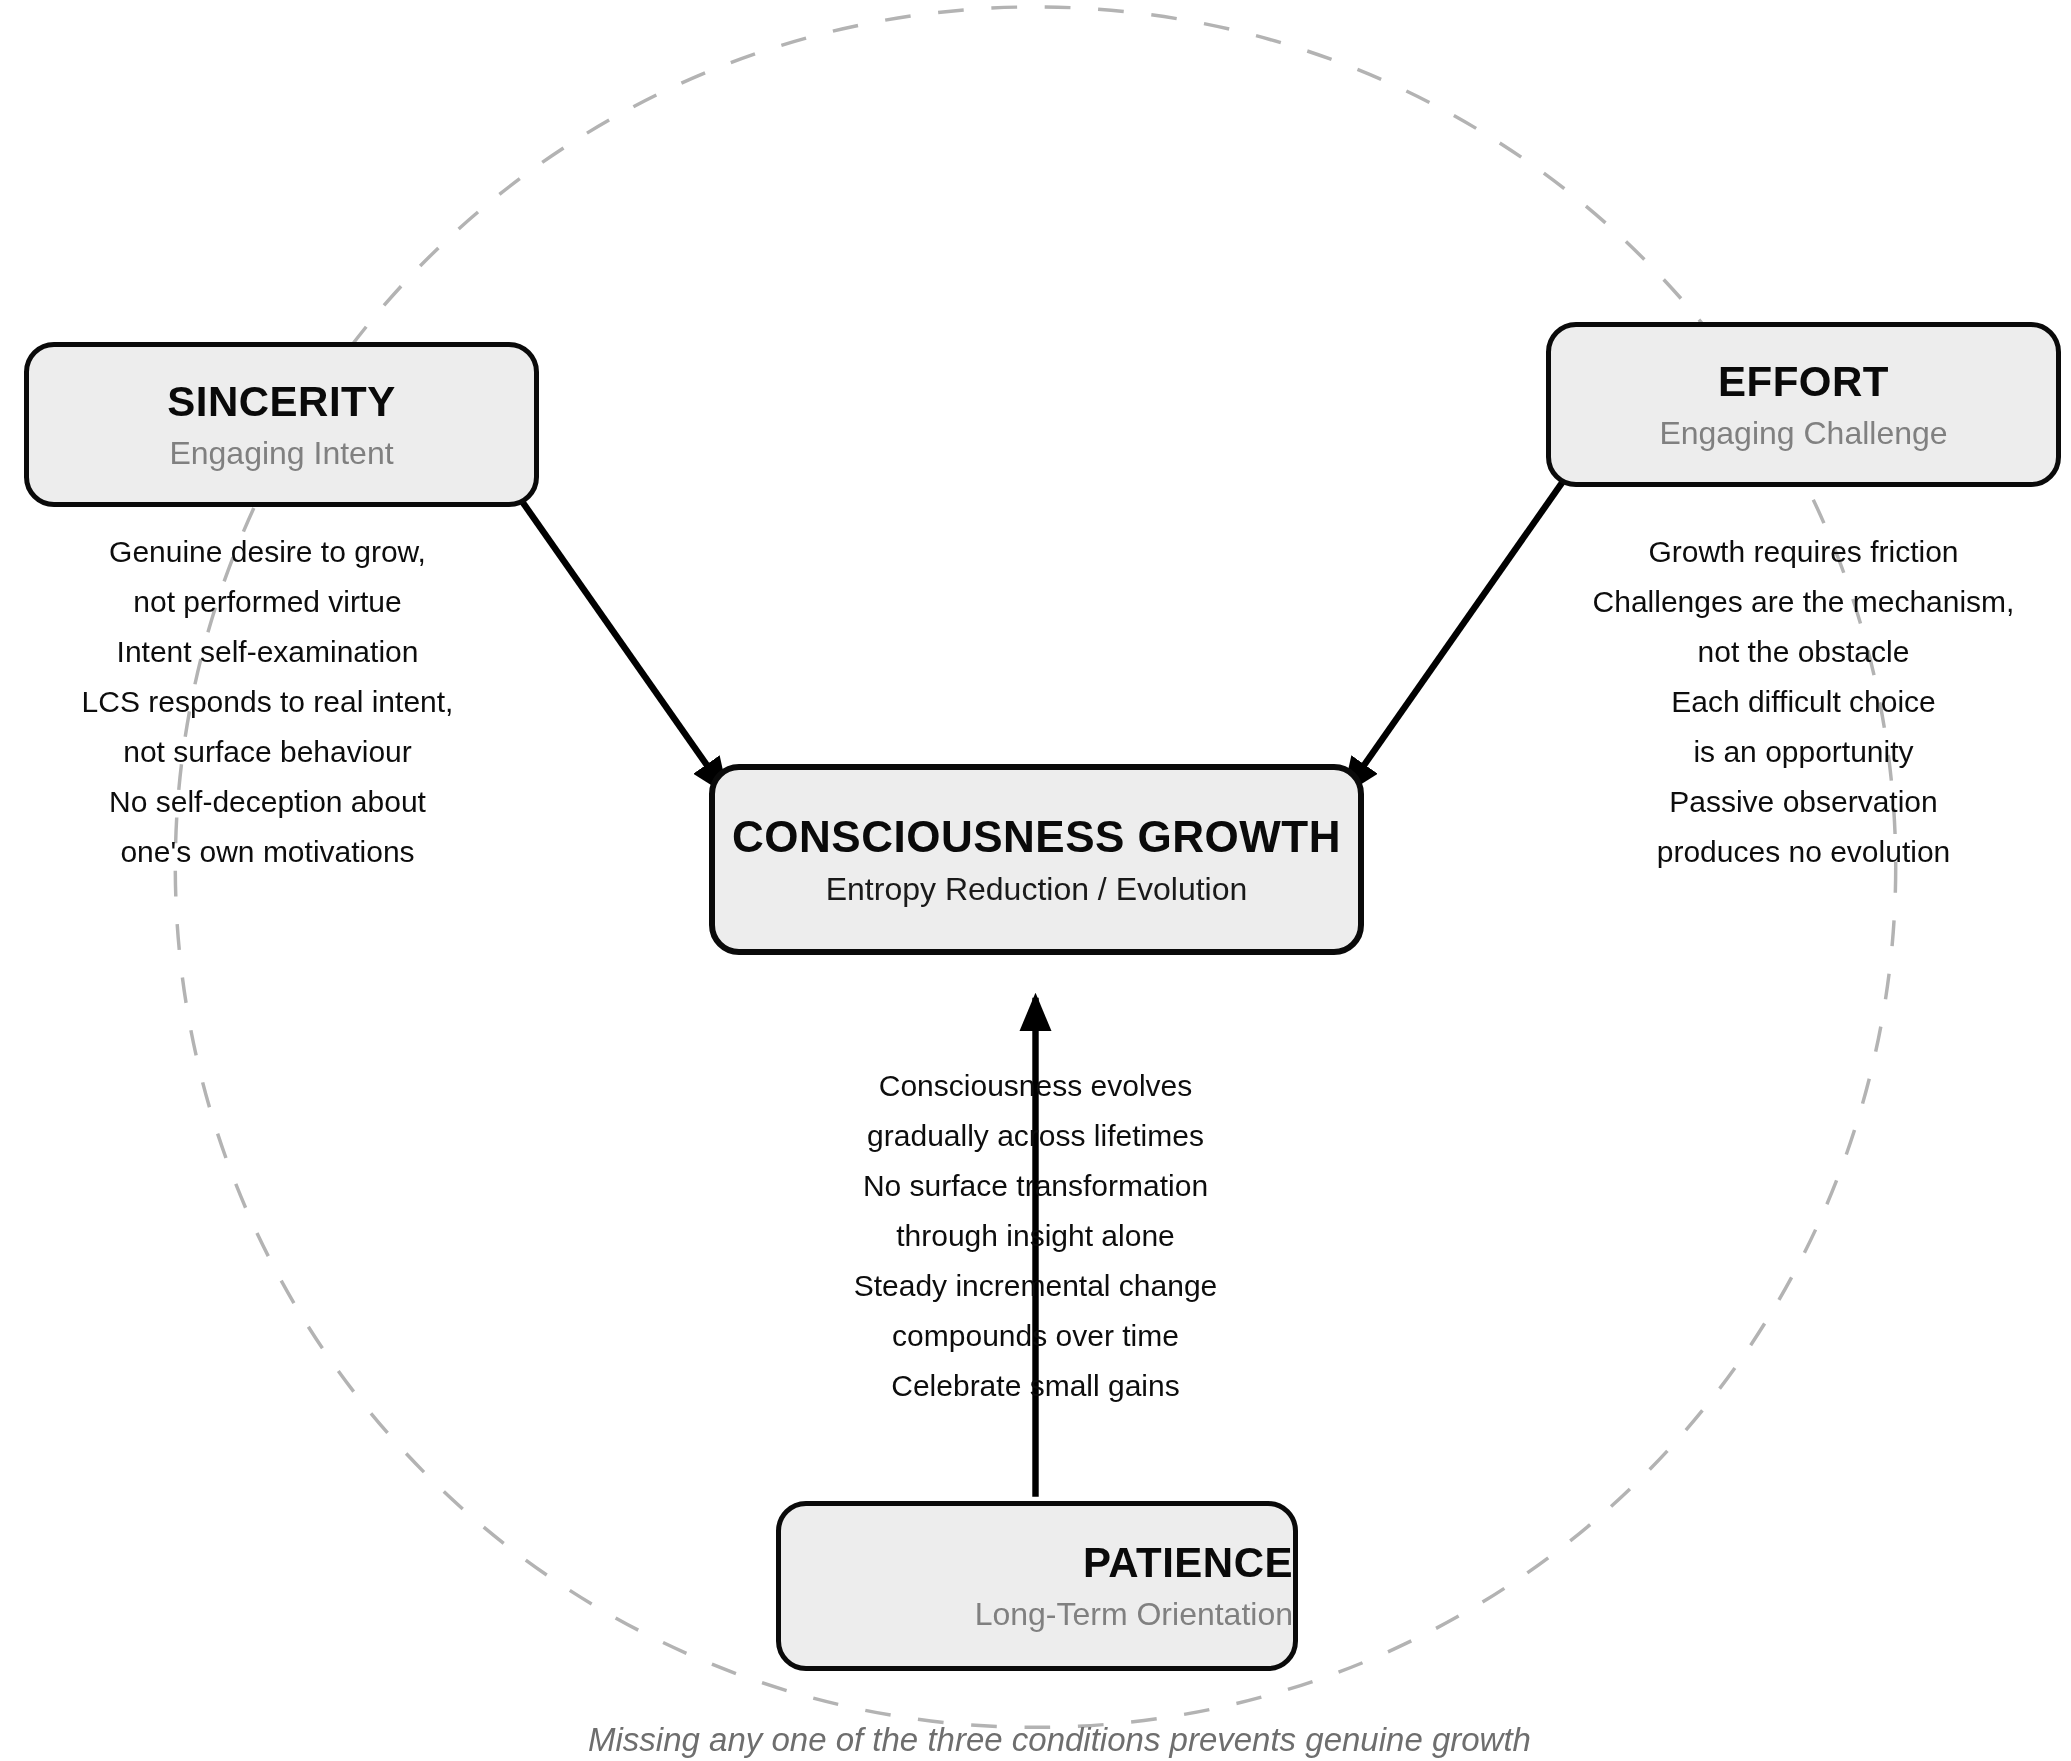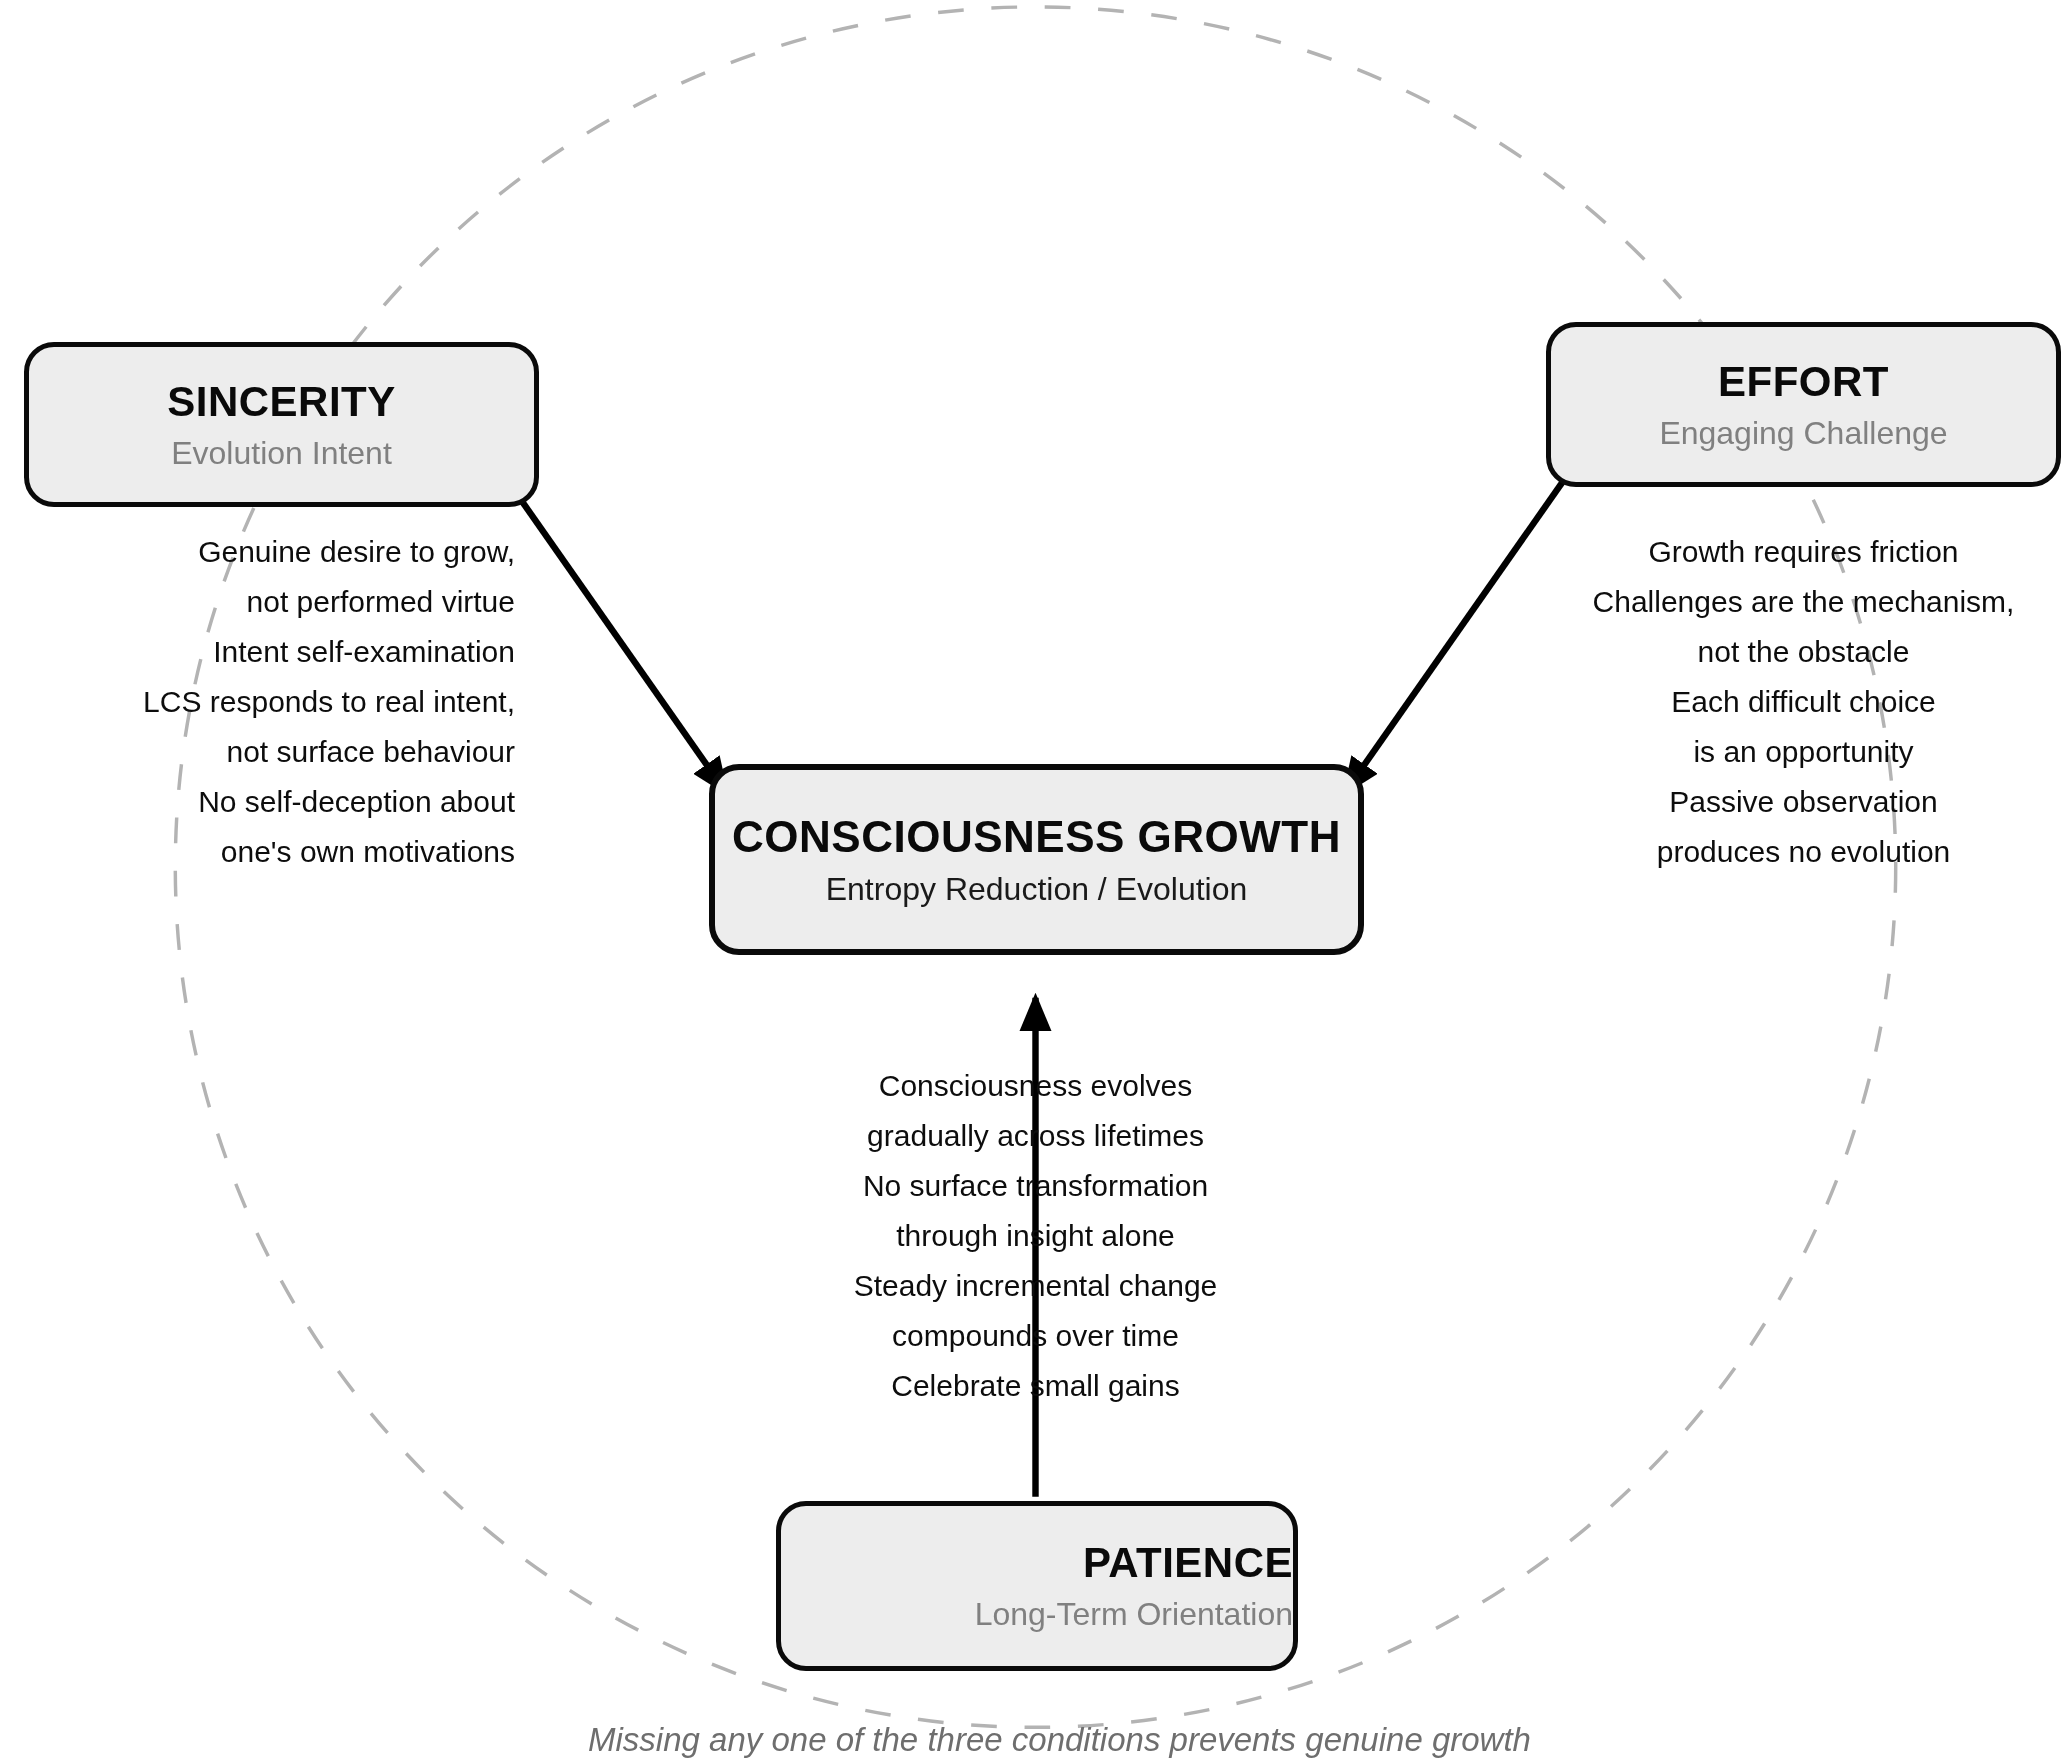--- a/index.html
+++ b/index.html
@@ -57,21 +57,21 @@
   .node-effort    { left: 1546px; top: 322px; width: 515px; height: 165px; }
   .node-patience  { left: 776px;  top: 1501px; width: 522px; height: 170px; align-items: flex-end; }
   .desc {
     position: absolute;
     width: 495px;
     text-align: center;
     font-size: 30px;
     line-height: 50px;
     color: #0d0d0d;
   }
-  .desc-sincerity { left: 20px;   top: 527px; text-align: right; }
+  .desc-sincerity { left: 20px;   top: 527px; }
   .desc-effort    { left: 1556px; top: 527px; }
   .desc-patience  { left: 788px;  top: 1061px; }
   .caption {
     position: absolute;
     left: 0;
     top: 1721px;
     width: 2071px;
     text-align: center;
     font-size: 33px;
     font-style: italic;
@@ -91,21 +91,21 @@
       </marker>
     </defs>
     <circle cx="1046" cy="876" r="869" fill="none" stroke="#b3b3b3" stroke-width="3.5" stroke-dasharray="26 28"></circle>
     <line x1="508" y1="479" x2="733" y2="800" stroke="#000000" stroke-width="6.5" marker-end="url(#arrowhead)"></line>
     <line x1="1584" y1="479" x2="1359" y2="800" stroke="#000000" stroke-width="6.5" marker-end="url(#arrowhead)"></line>
     <line x1="1046" y1="1512" x2="1046" y2="1008" stroke="#000000" stroke-width="6.5" marker-end="url(#arrowhead)"></line>
   </svg>
 
   <div class="node node-sincerity">
     <div class="node-title">SINCERITY</div>
-    <div class="node-subtitle">Evolution Intent</div>
+    <div class="node-subtitle">Engaging Intent</div>
   </div>
 
   <div class="node node-effort">
     <div class="node-title">EFFORT</div>
     <div class="node-subtitle">Engaging Challenge</div>
   </div>
 
   <div class="node node-center">
     <div class="node-title">CONSCIOUSNESS GROWTH</div>
     <div class="node-subtitle">Entropy Reduction / Evolution</div>

